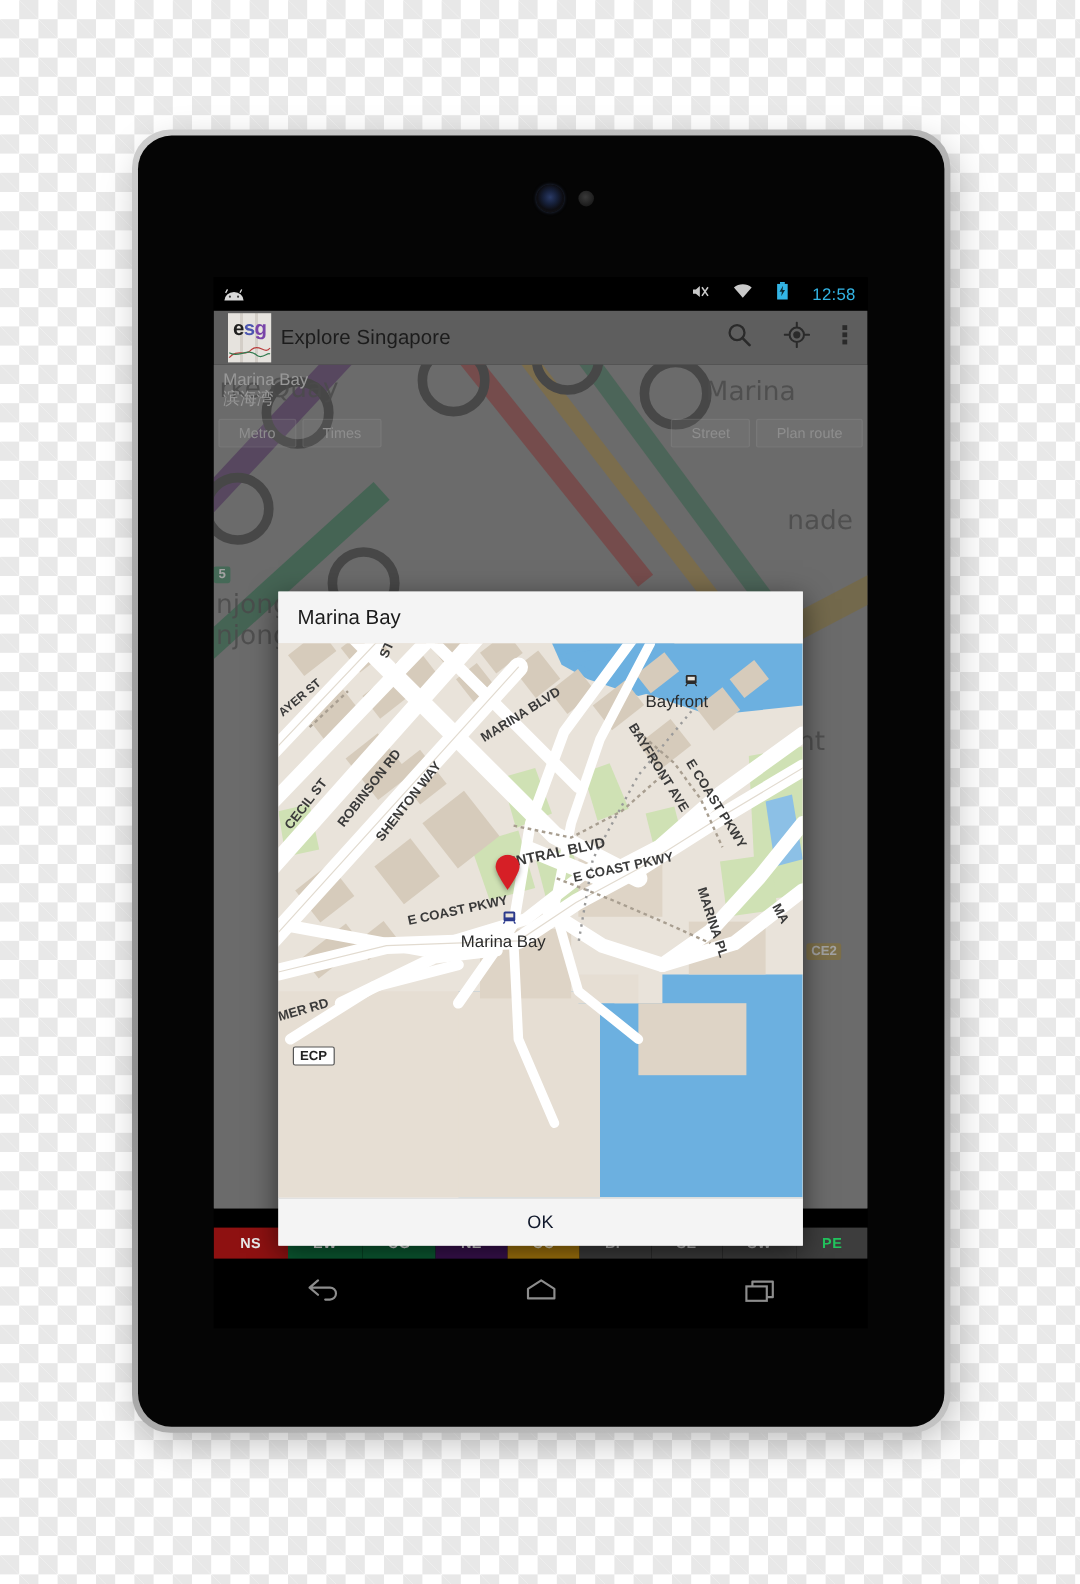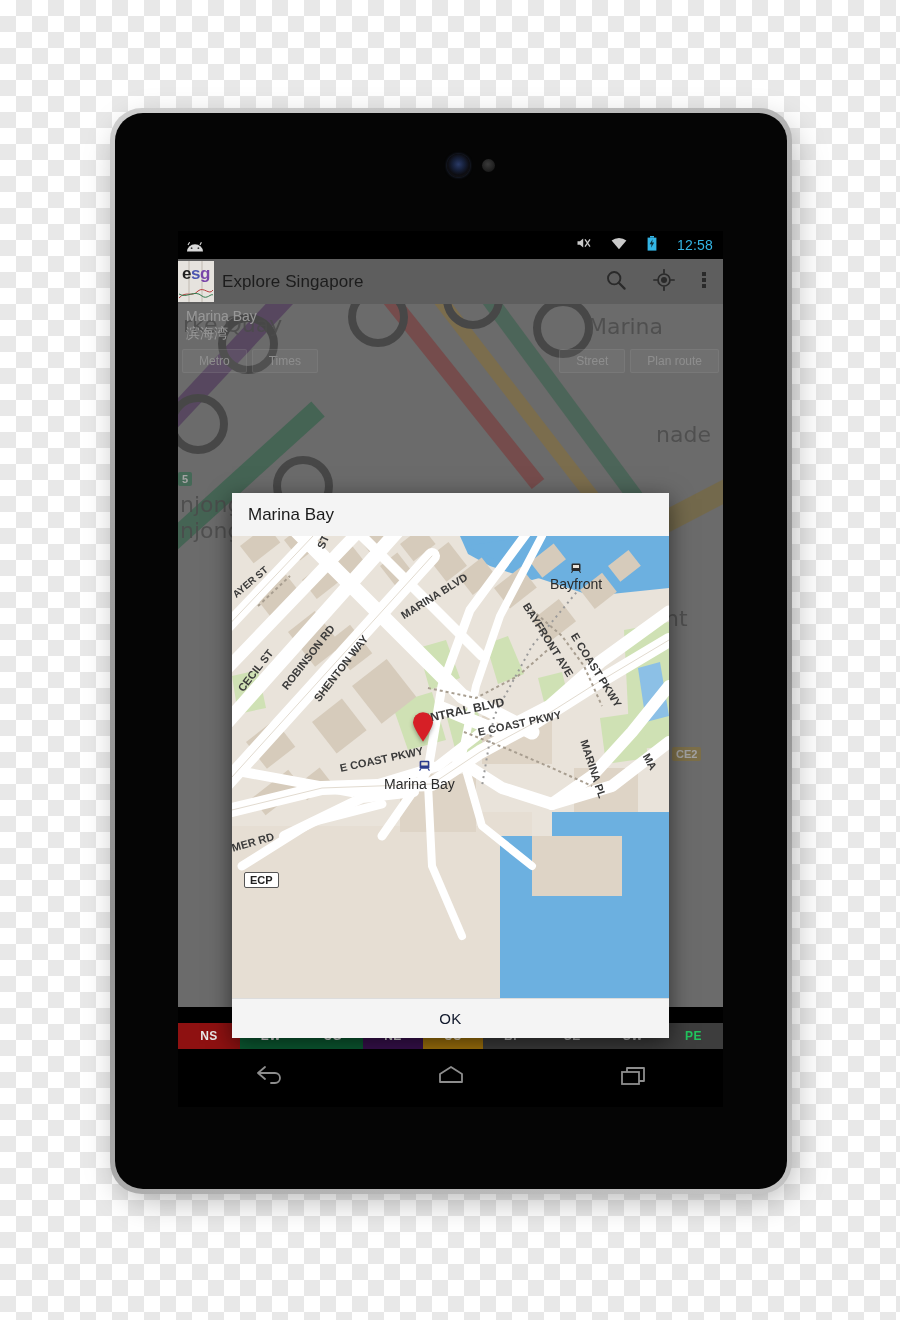--- a/index.html
+++ b/index.html
@@ -77,21 +77,21 @@
     display: flex; align-items: center; gap: 20px;
   }
   .status-clock {
     color: #33b5e5; font-size: 14px; letter-spacing: .2px;
   }
 
   
   #action-bar {
     height: 45px; background: #5e5e5e;
     display: flex; align-items: center;
-    padding: 0 6px 0 0; gap: 0;
+    padding: 0 6px 0 12px; gap: 0;
     position: relative;
   }
   #app-logo {
     width: 36px; height: 41px;
     margin-right: 8px;
     background: linear-gradient(90deg,#f2efe9 0 28%, #ddd8d0 28% 34%, #f2efe9 34% 63%, #ddd8d0 63% 69%, #f2efe9 69% 100%);
     position: relative; overflow: hidden;
     display: flex; align-items: flex-start; justify-content: center;
     padding-top: 4px;
     opacity: .92;
@@ -333,21 +333,21 @@
           <circle cx="295" cy="-5" r="26" stroke="#111" stroke-width="8" fill="none"></circle>
         </svg>
         <span class="mrt-label" style="left:5px; top:8px;">rke Quay</span>
         <span class="mrt-label" style="left:410px; top:10px;">Marina</span>
         <span class="mrt-label" style="left:2px; top:188px;">njong</span>
         <span class="mrt-label" style="left:2px; top:214px;">njong</span>
         <span class="mrt-label" style="left:478px; top:118px;">nade</span>
         <span class="mrt-label" style="left:465px; top:302px;">ront</span>
         <span class="mrt-badge" style="left:0px; top:168px; background:#0b6b3a;">5</span>
         <span class="mrt-badge" style="left:467px; top:455px; background:#9b1414;">7</span>
-        <span class="mrt-badge" style="left:494px; top:443px; background:#9c7a16;">CE2</span>
+        <span class="mrt-badge" style="left:494px; top:482px; background:#9c7a16;">CE2</span>
       </div>
 
       <div id="overlay-head">
         <div id="overlay-name">Marina Bay</div>
         <div id="overlay-name-cn">滨海湾</div>
       </div>
 
       <div id="overlay-buttons">
         <span class="ov-btn">Metro</span>
         <span class="ov-btn">Times</span>
@@ -478,21 +478,21 @@
 
           <span class="shield" style="left:12px; top:336px;">ECP</span>
 
           <span style="position:absolute; left:338px; top:24px;">
             <svg width="12" height="12" viewBox="0 0 12 12">
               <rect x="1.5" y="1.5" width="9" height="7.5" rx="1.2" fill="#2b2b2b"></rect>
               <rect x="3" y="3" width="6" height="3" fill="#e9e3da"></rect>
               <path d="M2.6 9 L1.4 10.8 M9.4 9 L10.6 10.8" stroke="#2b2b2b" stroke-width="1.1"></path>
             </svg>
           </span>
-          <span class="poi" style="left:318px; top:40px; font-size:14px;">Bayfront</span>
+          <span class="poi" style="left:306px; top:40px; font-size:14px;">Bayfront</span>
 
           <span style="position:absolute; left:186px; top:222px;">
             <svg width="13" height="13" viewBox="0 0 12 12">
               <rect x="1.5" y="1.5" width="9" height="7.5" rx="1.2" fill="#2b3a8c"></rect>
               <rect x="3" y="3" width="6" height="3" fill="#e9e3da"></rect>
               <path d="M2.6 9 L1.4 10.8 M9.4 9 L10.6 10.8" stroke="#2b3a8c" stroke-width="1.1"></path>
             </svg>
           </span>
           <span class="poi" style="left:152px; top:240px; font-size:14px;">Marina Bay</span>
 

